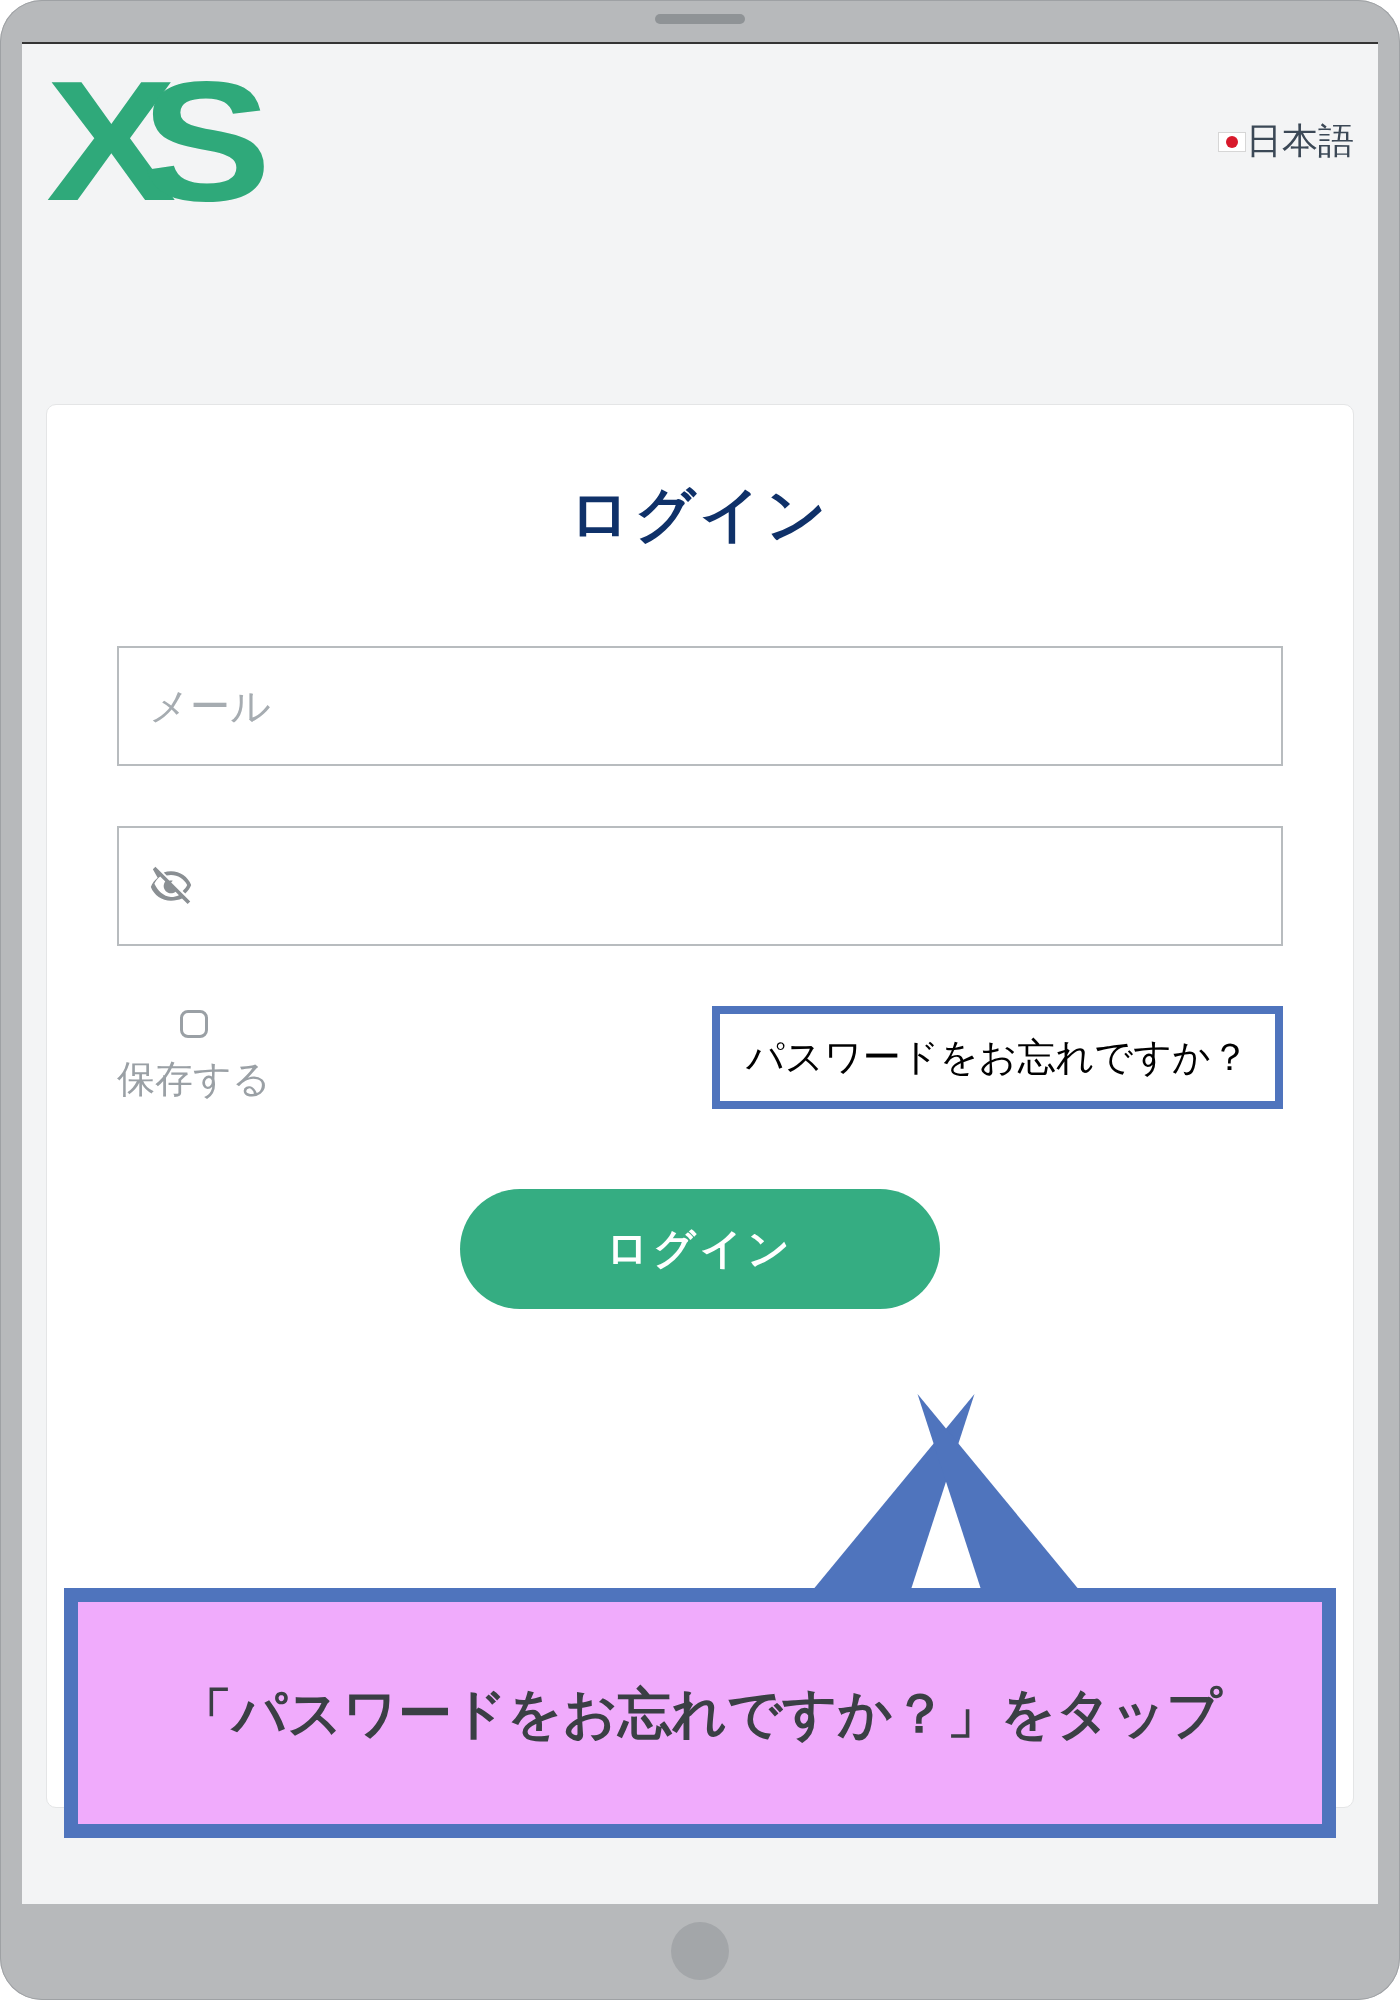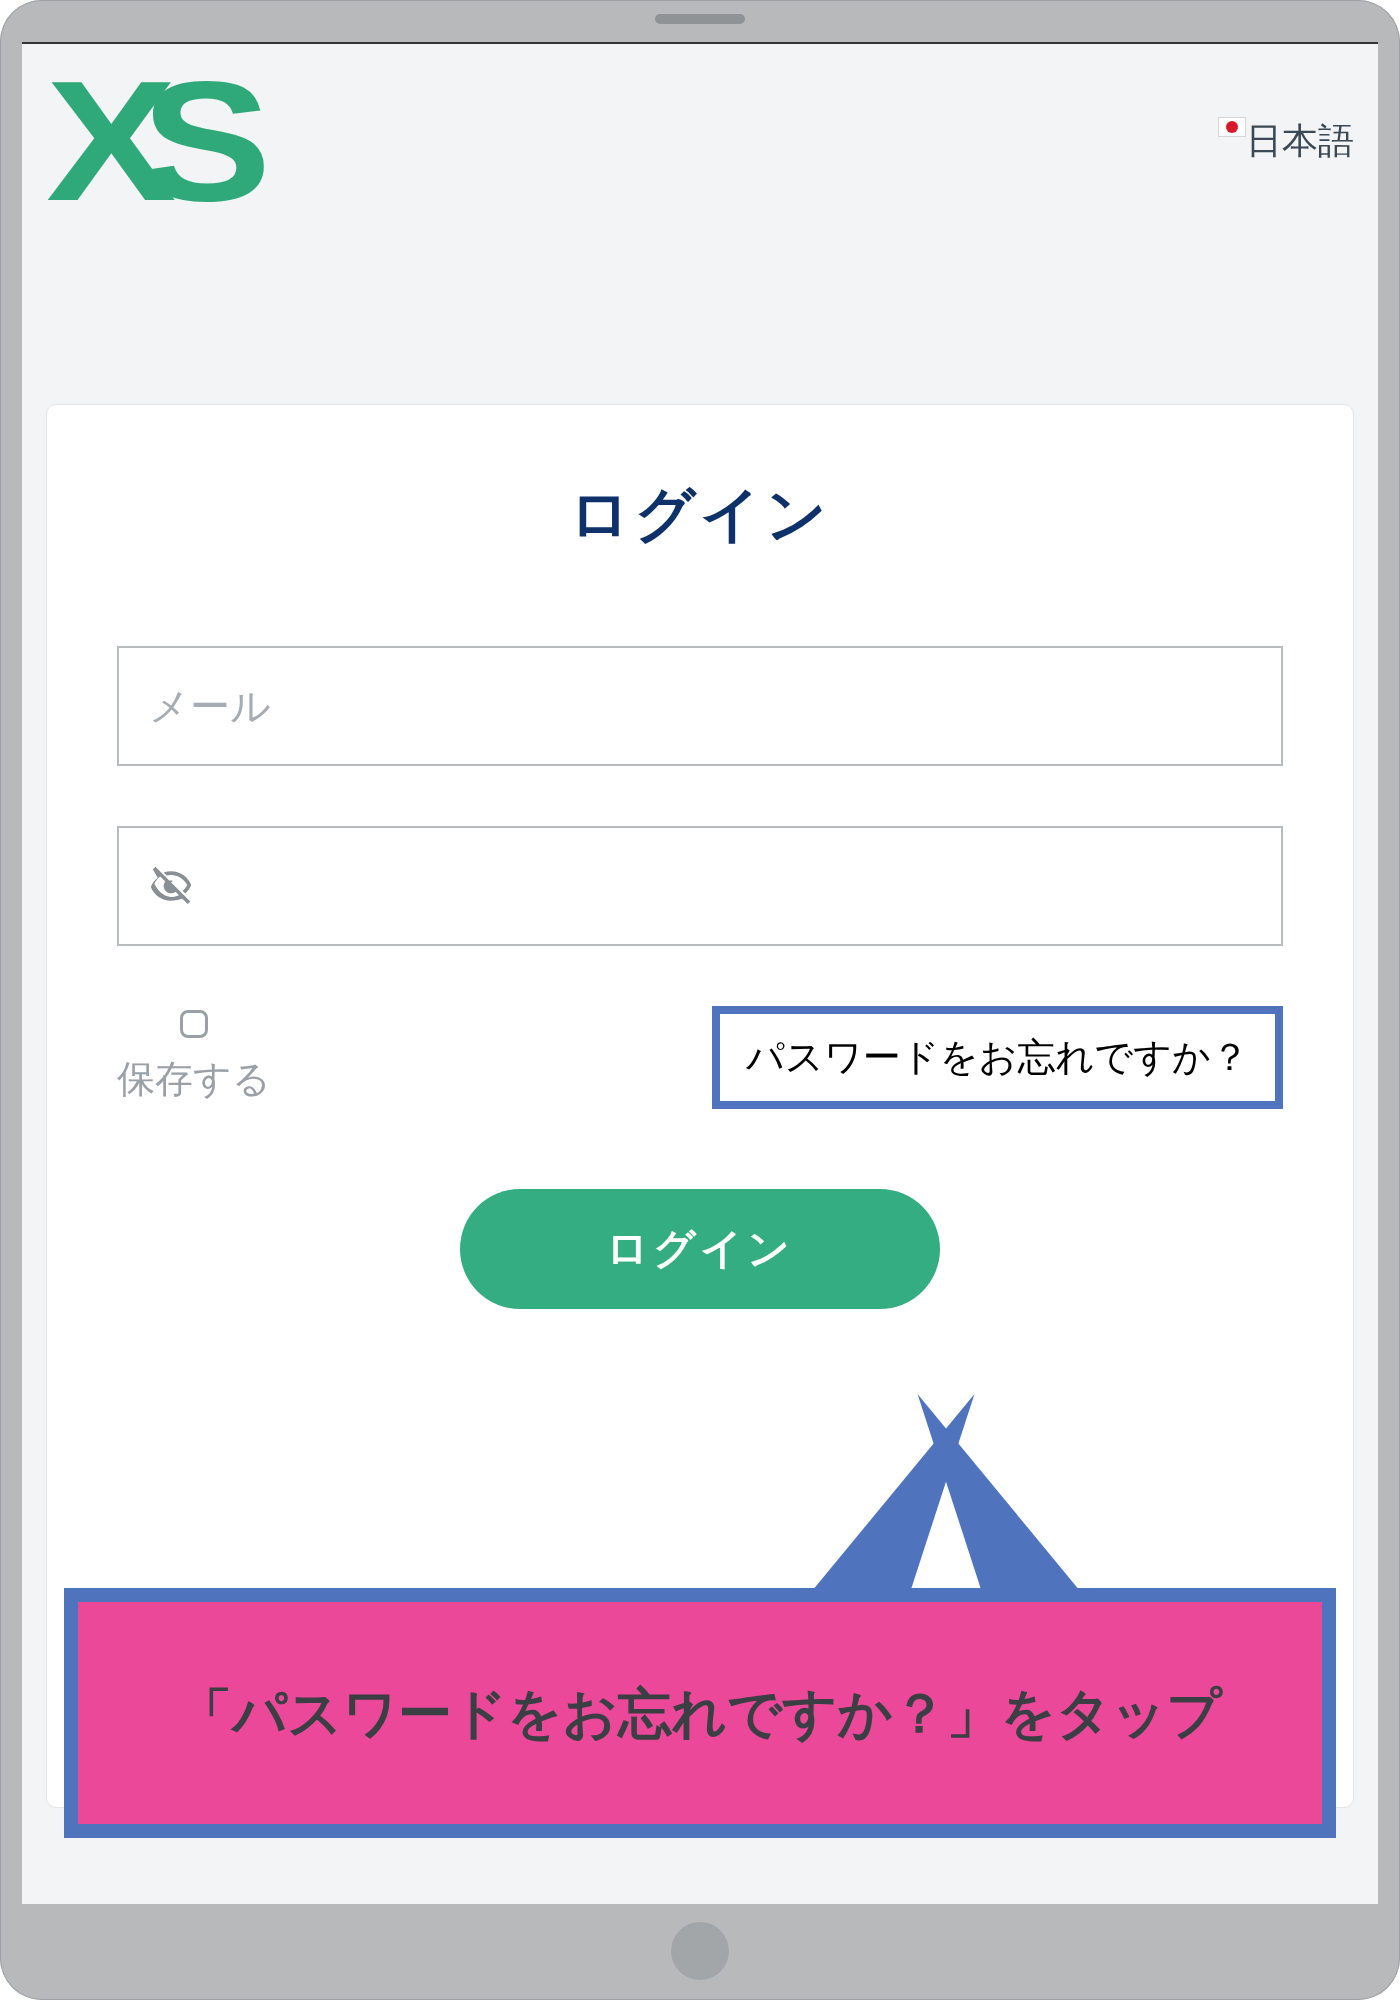--- a/index.html
+++ b/index.html
@@ -77,21 +77,21 @@
     font-weight: 900;
     font-size: 120px;
     line-height: 1;
     color: #133169;
     font-family: Arial, Helvetica, sans-serif;
     margin-left: 2px;
     letter-spacing: -4px;
   }
   .lang {
     display: flex;
-    align-items: flex-start;
+    align-items: center;
     color: #3b4856;
     font-size: 36px;
     white-space: nowrap;
   }
   .flag-jp {
     width: 28px; height: 20px;
     background: #ffffff;
     border: 1px solid #d6d6d6;
     position: relative;
   }
@@ -216,21 +216,21 @@
     border-left: 0 solid transparent;
     border-right: 100px solid transparent;
     transform: skewX(18deg);
   }
   .callout {
     position: absolute;
     left: 42px; right: 42px;
     top: 1544px;
     height: 250px;
     border: 14px solid #4f74bd;
-    background: #ec4899;
+    background: #f0abfc;
     display: flex;
     align-items: center;
     justify-content: center;
     text-align: left;
     padding: 0 10px;
   }
   .callout span {
     color: #3a3f44;
     font-weight: 800;
     font-size: 54px;

